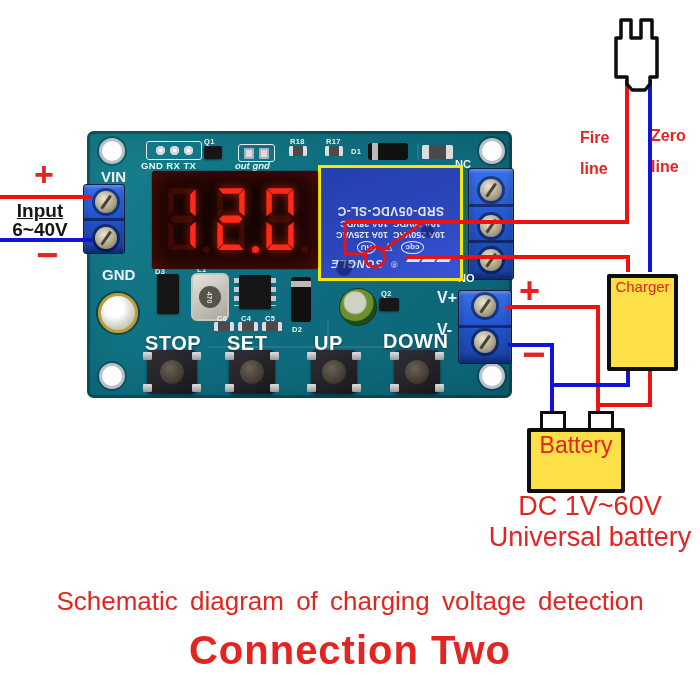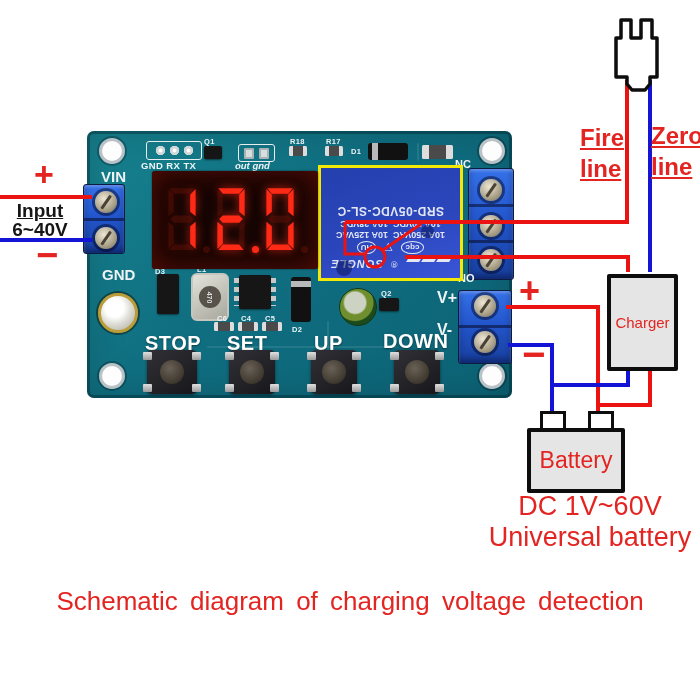--- a/index.html
+++ b/index.html
@@ -80,26 +80,26 @@
 
   
   .wires{position:absolute;left:0;top:0;z-index:40;pointer-events:none;}
   .w-red{stroke:var(--wire-red);stroke-width:4;fill:none;}
   .w-blue{stroke:var(--wire-blue);stroke-width:4;fill:none;}
   .thin{stroke-width:3;}
   .plugshape{fill:#fff;stroke:#0d0d0d;stroke-width:3.5;stroke-linejoin:round;}
 
   .redtext{color:var(--text-red);}
   .lbl{position:absolute;z-index:45;white-space:nowrap;}
-  .fire,.zero{font-size:24px;font-weight:600;line-height:31px;text-decoration:underline;}
+  .fire,.zero{font-size:16px;font-weight:600;line-height:31px;}
   .sign{font-weight:bold;z-index:45;}
   .inputlbl{color:#161616;font-weight:bold;font-size:19px;line-height:19px;text-align:center;}
 
-  .boxnode{position:absolute;background:#e5e5e5;border:4px solid #0d0d0d;z-index:50;
-           display:flex;align-items:center;justify-content:center;border-radius:2px;}
+  .boxnode{position:absolute;background:#fde047;border:4px solid #0d0d0d;z-index:50;
+           display:flex;align-items:flex-start;justify-content:center;border-radius:2px;}
   .post{position:absolute;width:20px;height:17px;background:#fff;border:3px solid #0d0d0d;z-index:45;}
 
   .spec{position:absolute;left:468px;top:491px;width:244px;text-align:center;
         font-size:27px;line-height:31px;z-index:45;}
   .caption{position:absolute;left:0;top:586px;width:700px;text-align:center;font-size:26px;
            word-spacing:5px;z-index:45;}
   .title{position:absolute;left:0;top:628px;width:700px;text-align:center;font-size:40px;
          font-weight:bold;letter-spacing:1px;z-index:45;}
 </style>
 </head>
@@ -359,13 +359,14 @@
   <div class="boxnode" style="left:527px;top:428px;width:90px;height:57px;">
     <span class="redtext" style="font-size:23px;">Battery</span>
   </div>
 
   <div class="spec redtext">
     <span style="display:block;">DC 1V~60V</span>
     <span style="display:block;">Universal battery</span>
   </div>
 
   <div class="caption redtext">Schematic diagram of charging voltage detection</div>
+  <div class="title redtext">Connection Two</div>
 </div>
 
 </body></html>

